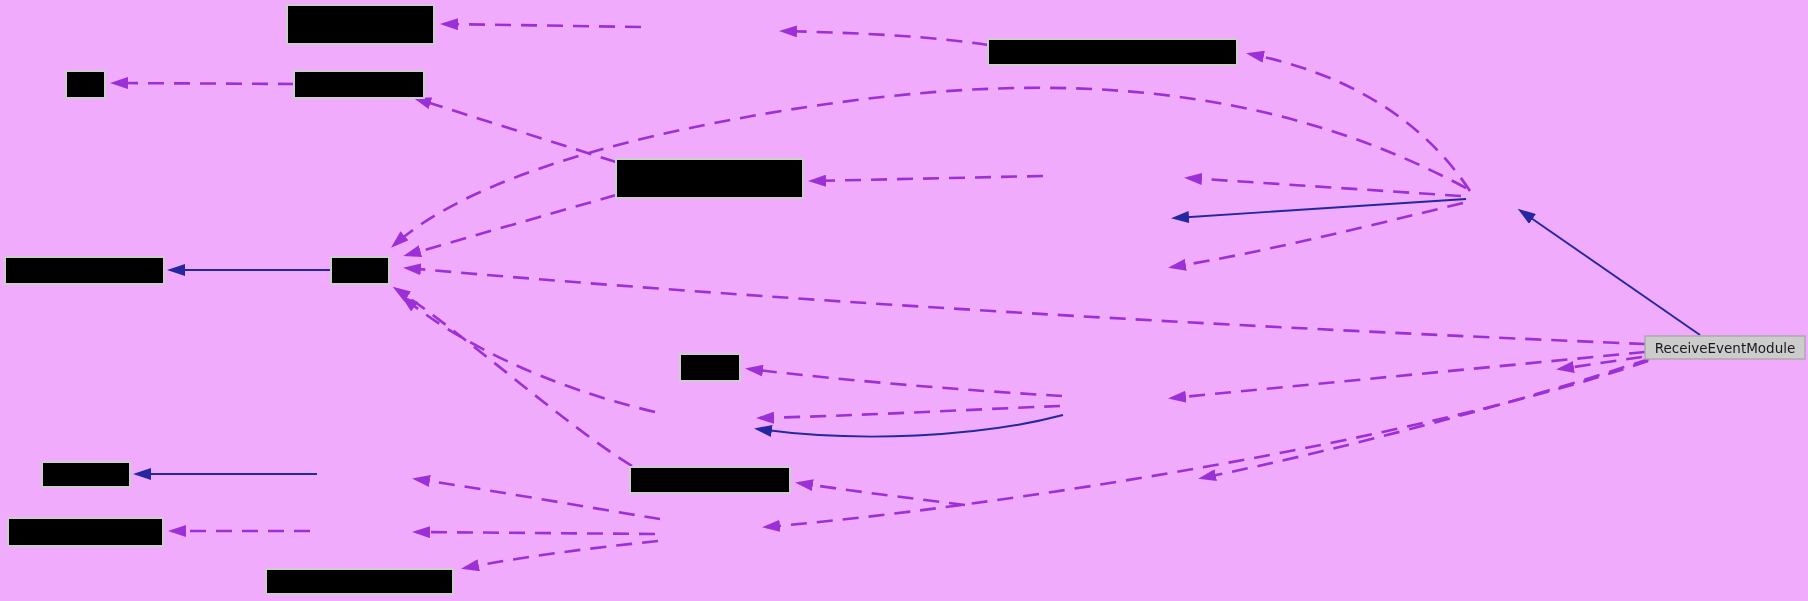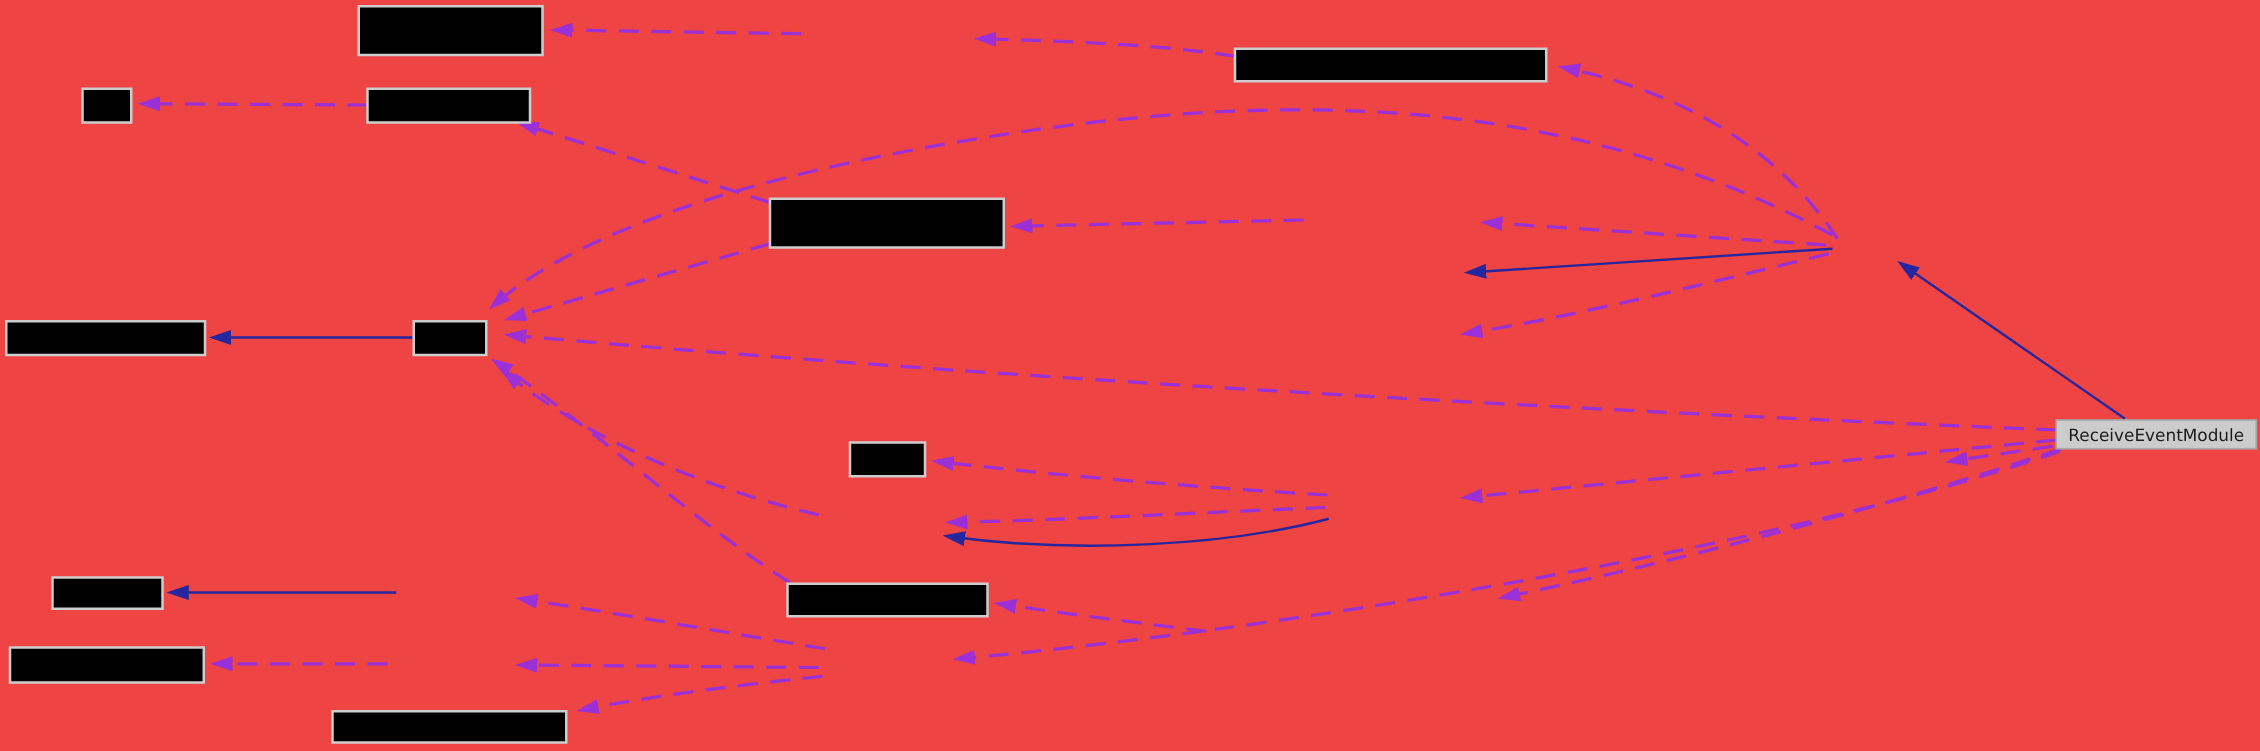--- a/index.html
+++ b/index.html
@@ -1,16 +1,16 @@
 <!DOCTYPE html>
 <html><head>
 <meta charset="utf-8">
 <style>
   html,body{margin:0;padding:0;background:#000;}
-  .stage{position:relative;width:1808px;height:601px;background:#ef4444;overflow:hidden;}
+  .stage{position:relative;width:1808px;height:601px;background:#f0abfc;overflow:hidden;}
   svg{display:block;}
   .node{fill:#000;stroke:#cdcdcd;stroke-width:2;}
   .node-highlight{fill:#cccccc;stroke:#a8a8a8;stroke-width:1.4;}
   .edge-dashed{fill:none;stroke:#9b30d6;stroke-width:2.6;stroke-dasharray:16 10;}
   .edge-solid{fill:none;stroke:#26269e;stroke-width:1.9;}
   .node-label{font-family:"DejaVu Sans","Liberation Sans",sans-serif;font-size:13.5px;fill:#1a1a1a;}
 </style>
 </head>
 <body>
 

